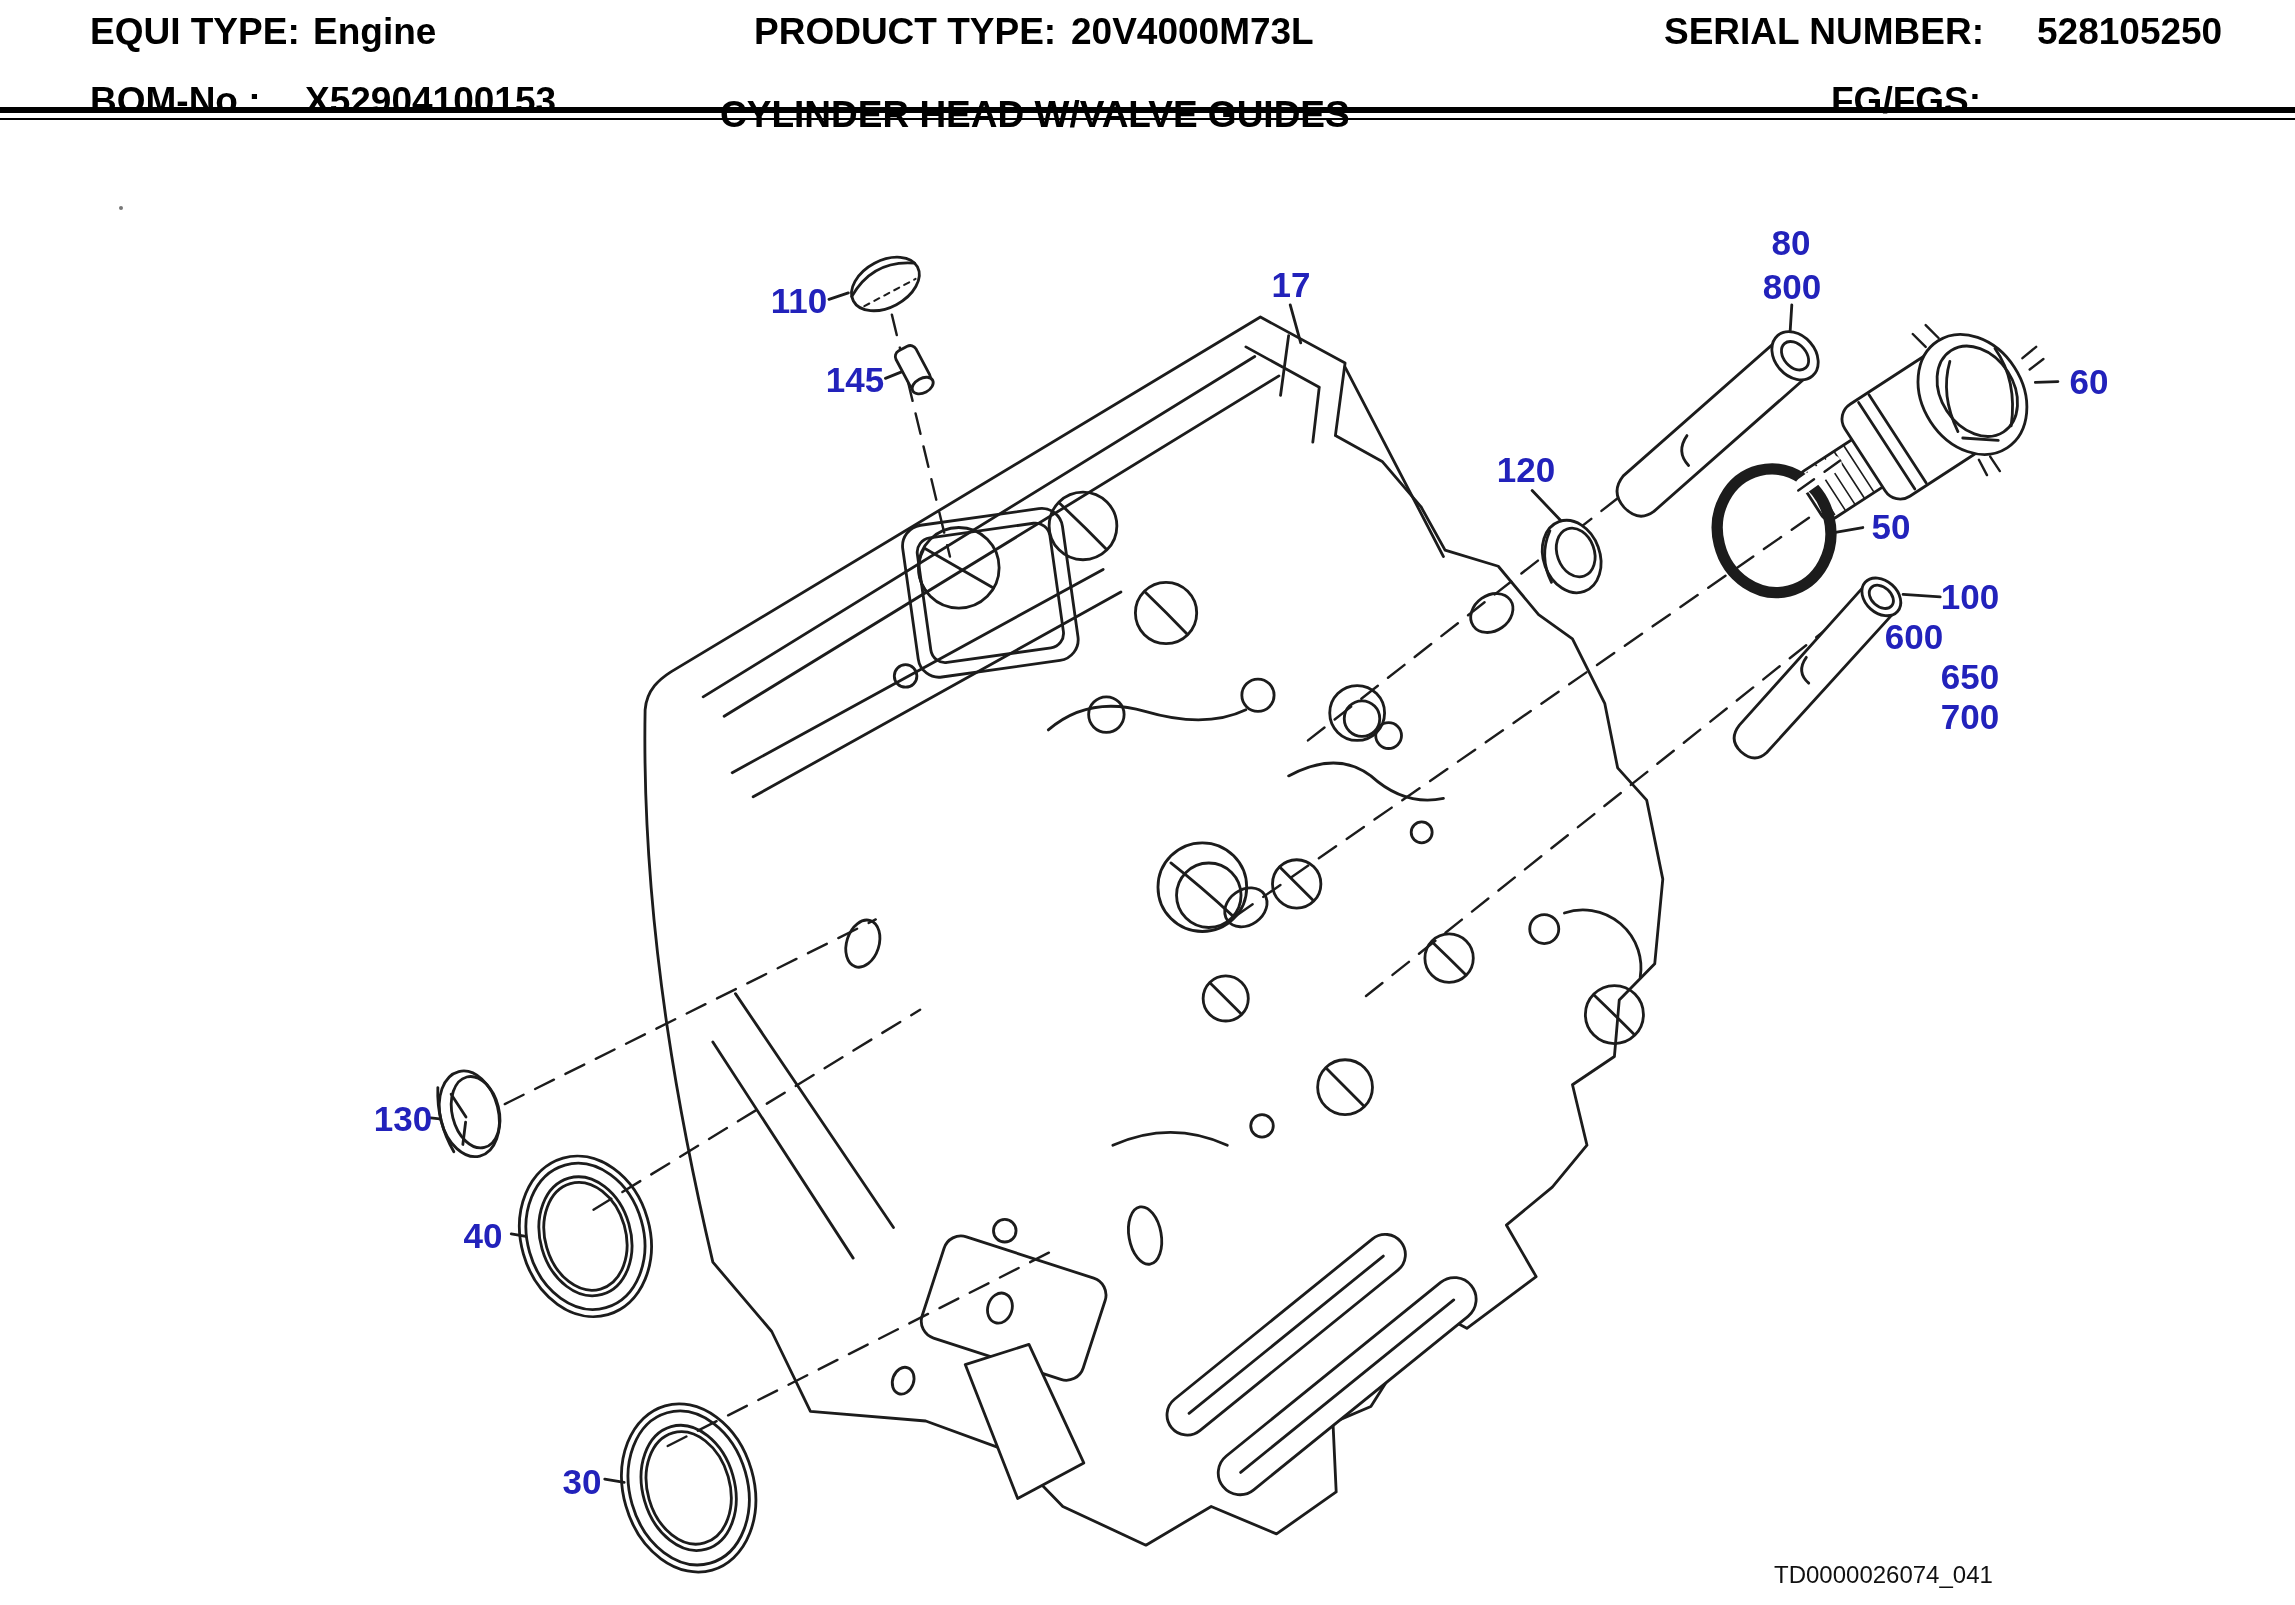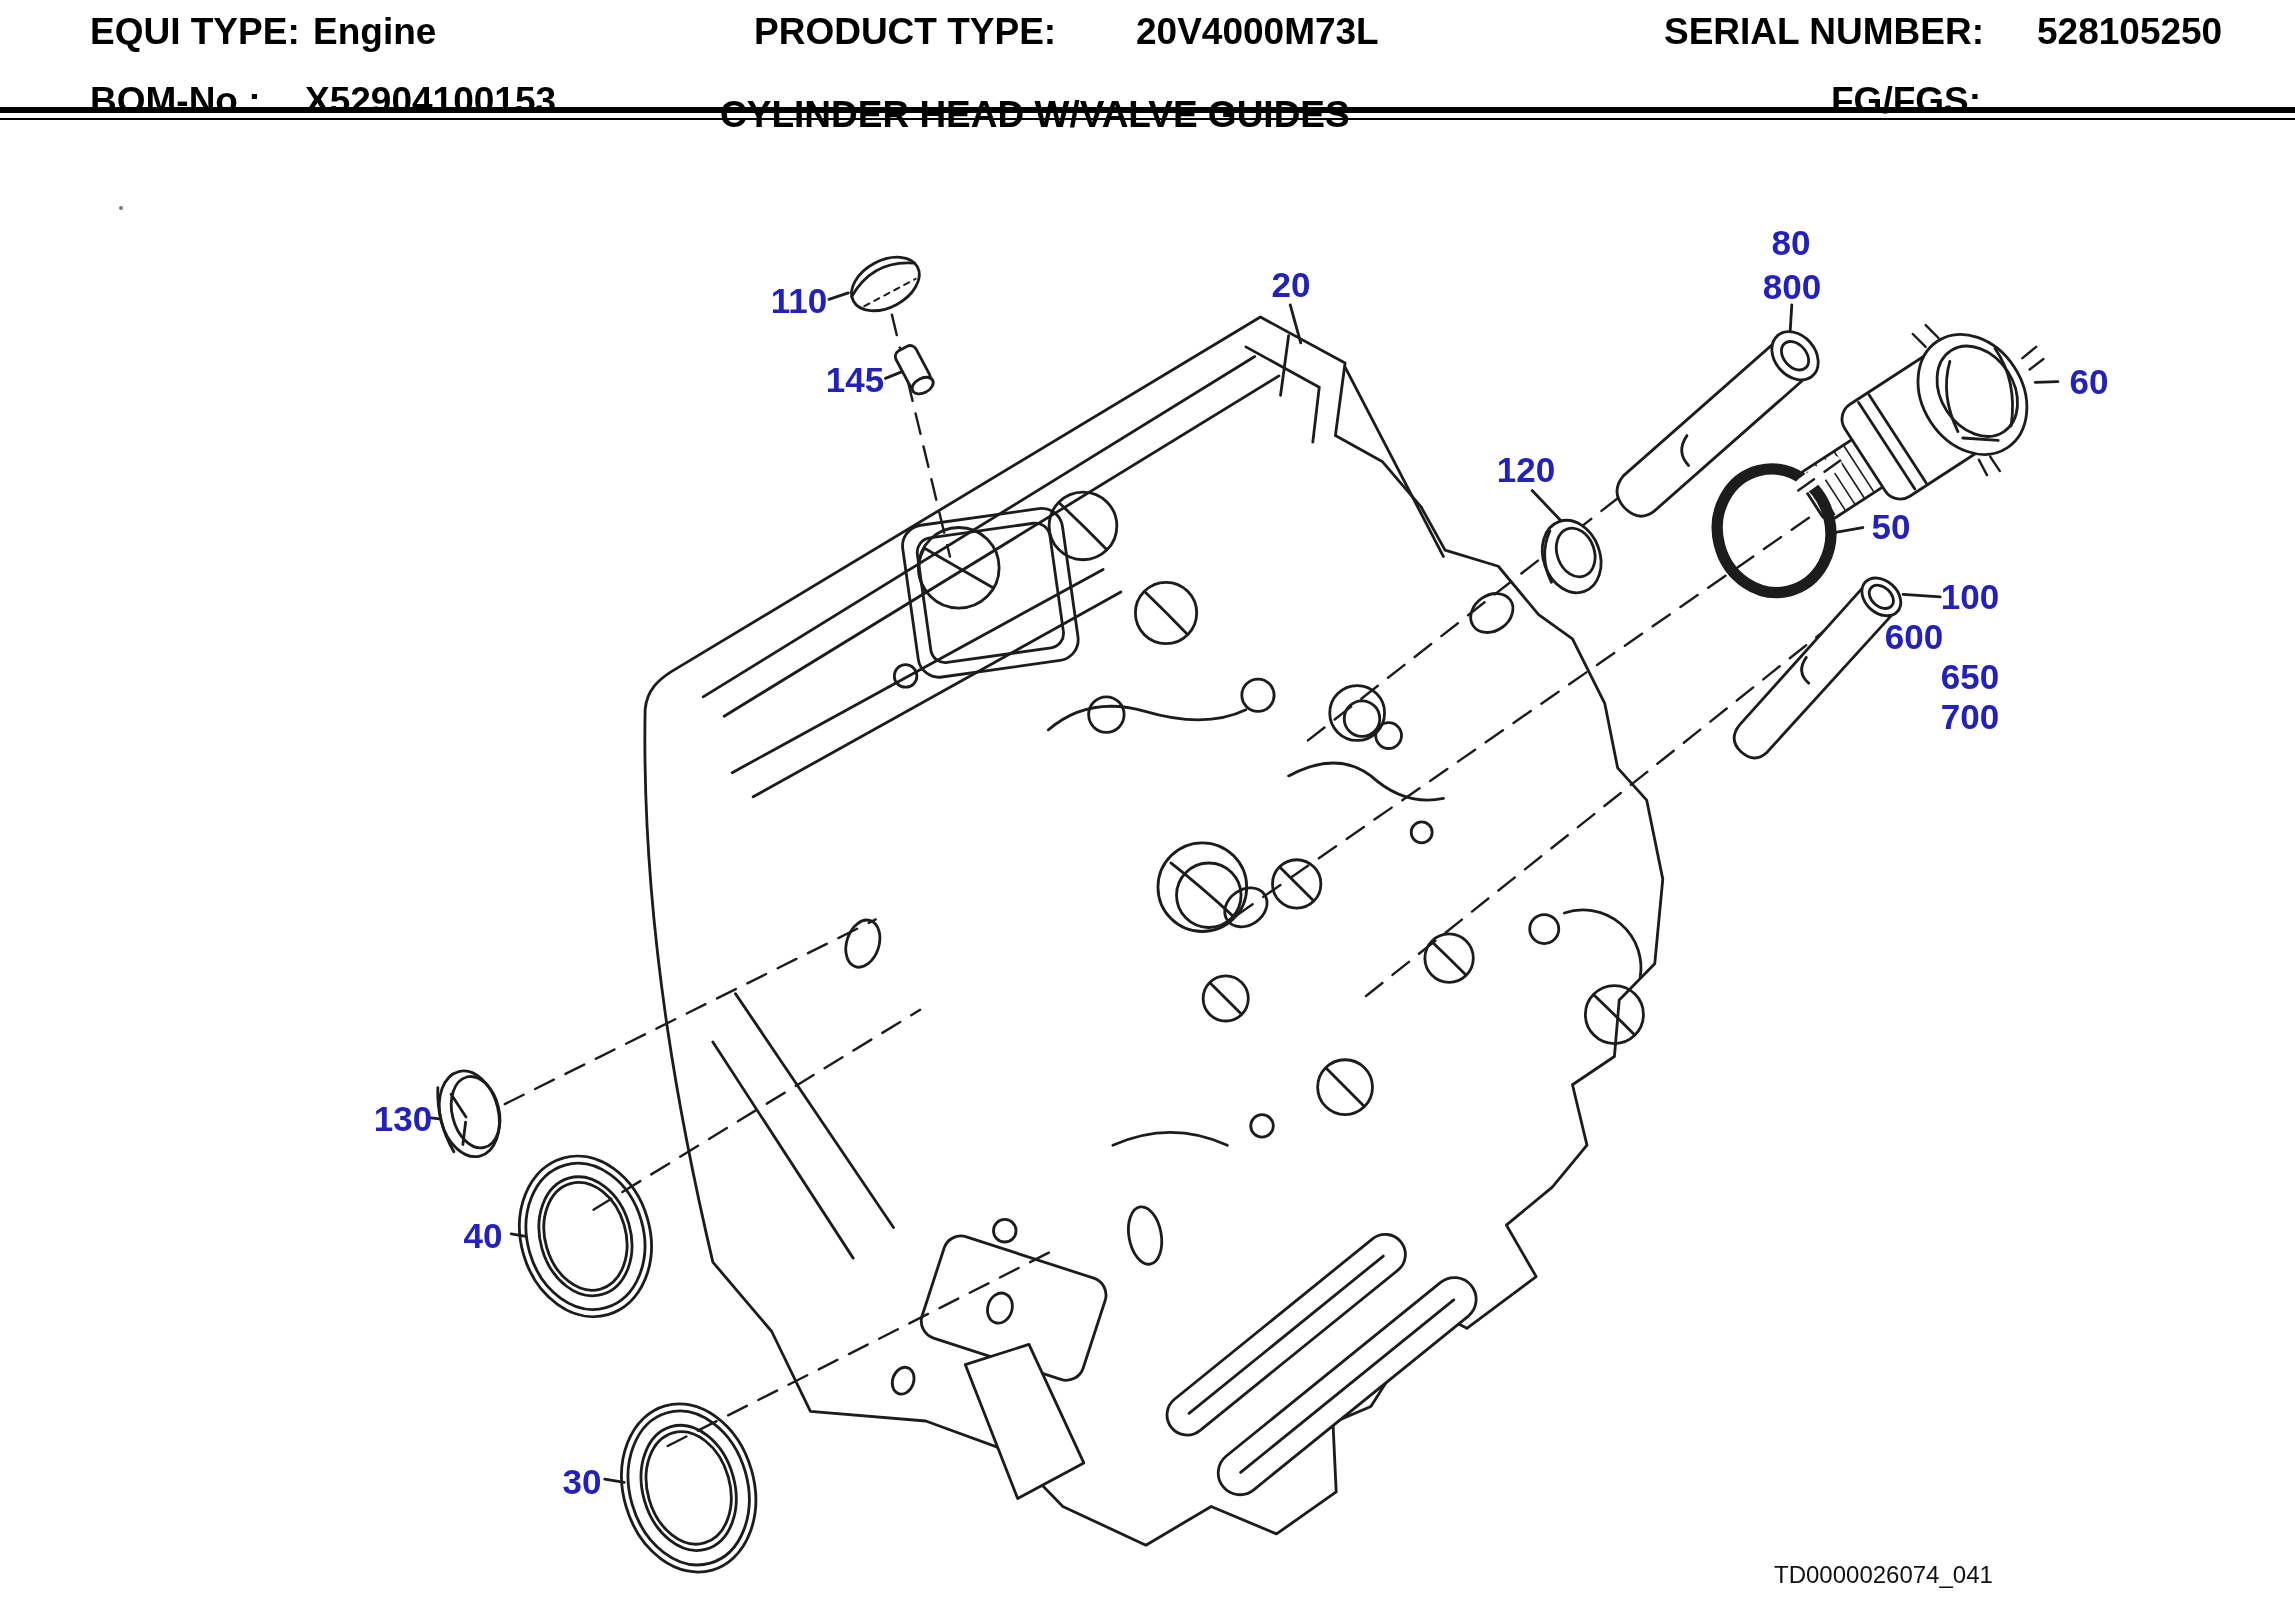--- a/index.html
+++ b/index.html
@@ -25,21 +25,21 @@
   svg{position:absolute;left:0;top:0;}
 </style>
 </head>
 <body>
 
 <div id="canvas">
 
   <div class="hdr" style="left:90px;top:4.8px">EQUI TYPE:</div>
   <div class="hdr" style="left:313px;top:4.8px">Engine</div>
   <div class="hdr" style="left:754px;top:4.8px">PRODUCT TYPE:</div>
-  <div class="hdr" style="left:1136px;top:4.8px">20V4000M73L</div>
+  <div class="hdr" style="left:1071px;top:4.8px">20V4000M73L</div>
   <div class="hdr" style="left:1664px;top:4.8px">SERIAL NUMBER:</div>
   <div class="hdr" style="left:2037px;top:4.8px">528105250</div>
 
   <div class="hdr" style="left:90px;top:74px">BOM-No.:</div>
   <div class="hdr" style="left:305px;top:74px">X52904100153</div>
   <div class="hdr" style="left:720px;top:88px">CYLINDER HEAD W/VALVE GUIDES</div>
   <div class="hdr" style="left:1831px;top:74px">FG/FGS:</div>
 
   <div class="rule" style="top:107px;height:5.6px"></div>
   <div class="rule" style="top:118px;height:2.4px"></div>
@@ -216,21 +216,21 @@
         <ellipse cx="854" cy="1845" rx="73" ry="97"></ellipse>
         <ellipse cx="854" cy="1845" rx="57" ry="79"></ellipse>
         <ellipse cx="854" cy="1845" rx="51" ry="71"></ellipse>
       </g>
 
     </g>
   </svg>
 
   <div class="callout" style="left:799px;top:300px">110</div>
   <div class="callout" style="left:855px;top:379px">145</div>
-  <div class="callout" style="left:1291px;top:284px">20</div>
+  <div class="callout" style="left:1291px;top:284px">17</div>
   <div class="callout" style="left:1791px;top:242px">80</div>
   <div class="callout" style="left:1792px;top:286px">800</div>
   <div class="callout" style="left:2089px;top:381px">60</div>
   <div class="callout" style="left:1526px;top:469px">120</div>
   <div class="callout" style="left:1891px;top:526px">50</div>
   <div class="callout" style="left:1970px;top:596px">100</div>
   <div class="callout" style="left:1914px;top:636px">600</div>
   <div class="callout" style="left:1970px;top:676px">650</div>
   <div class="callout" style="left:1970px;top:716px">700</div>
   <div class="callout" style="left:403px;top:1118px">130</div>

